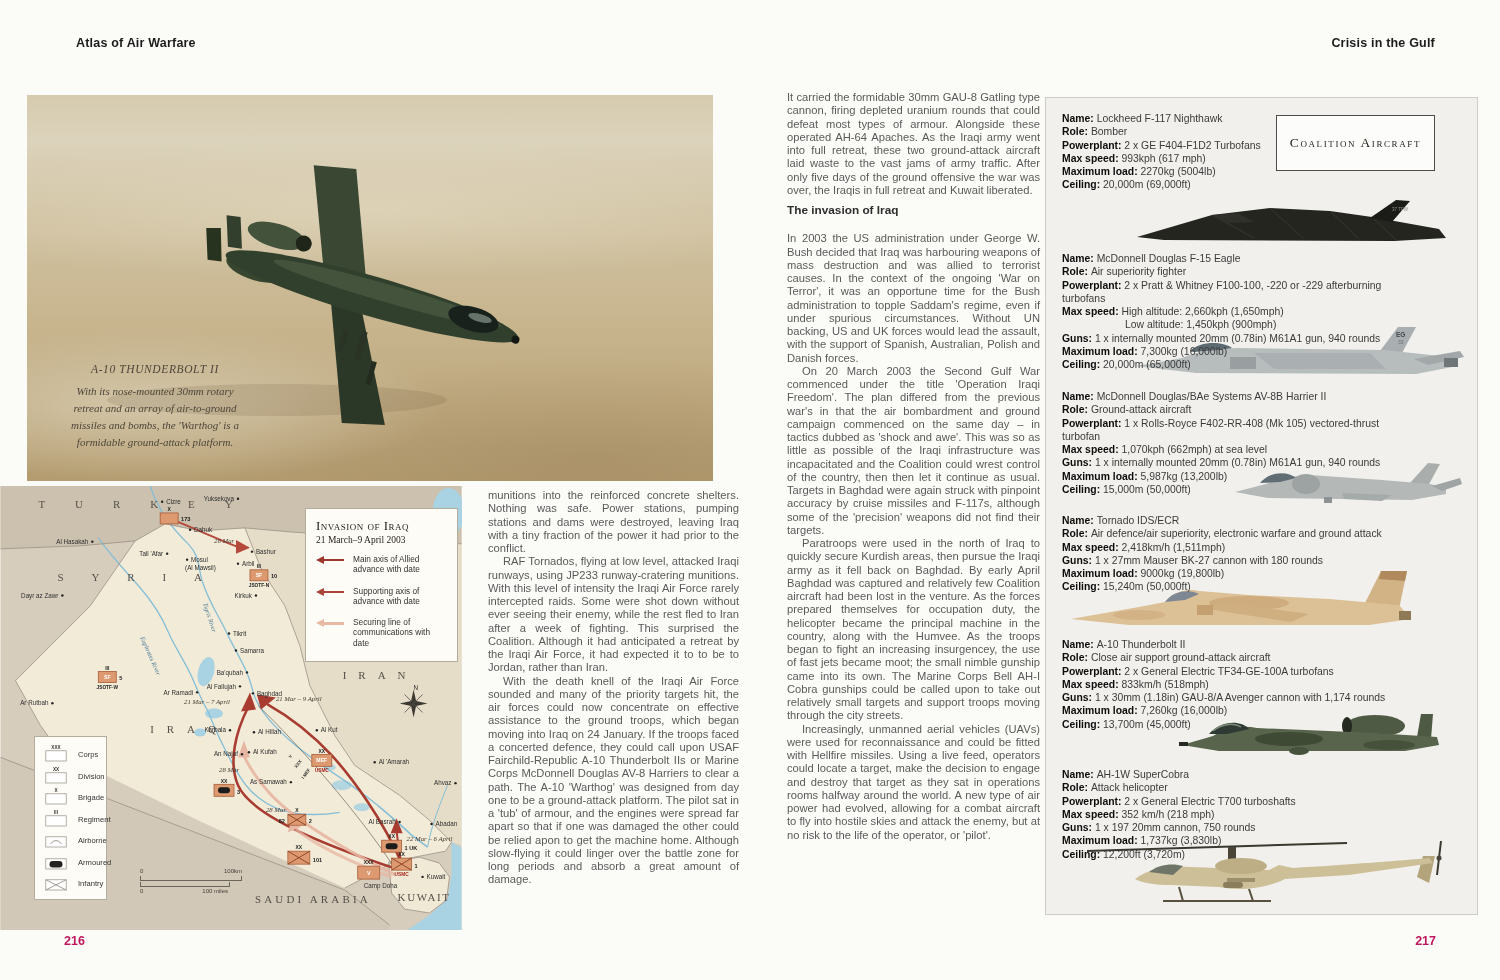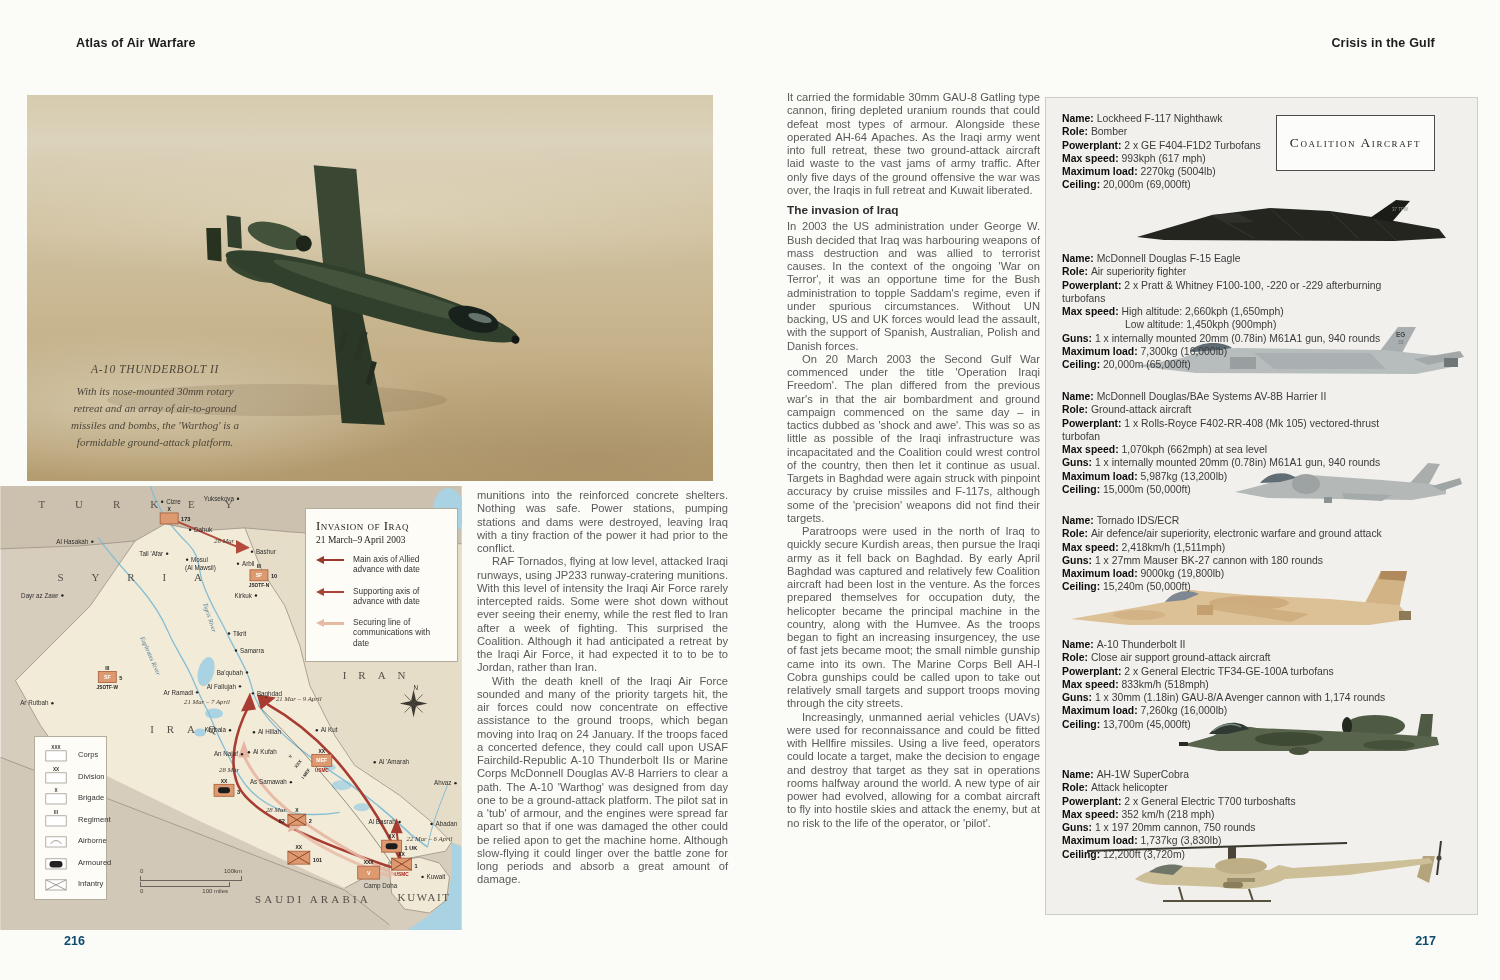--- a/index.html
+++ b/index.html
@@ -2,21 +2,21 @@
 <html><head>
 <meta charset="utf-8">
 <style>
   html,body{margin:0;padding:0}
   body{
     width:1500px;height:980px;position:relative;overflow:hidden;
     background:#fbfbf8;font-family:"Liberation Sans",sans-serif;
   }
   .hdr{position:absolute;top:36px;font-size:12.5px;font-weight:bold;color:#1c1c1c;letter-spacing:.2px}
   .hdr.left{left:76px}.hdr.right{right:65px}
-  .pagenum{position:absolute;bottom:32px;font-size:12.5px;font-weight:bold;color:#0c4a6e}
+  .pagenum{position:absolute;bottom:32px;font-size:12.5px;font-weight:bold;color:#be185d}
   .pagenum.left{left:64px}.pagenum.right{right:64px}
 
   
   .photo{
     position:absolute;left:27px;top:95px;width:686px;height:386px;overflow:hidden;
     background:
       radial-gradient(ellipse 420px 110px at 18% 80%, rgba(214,203,176,.85), rgba(0,0,0,0) 70%),
       radial-gradient(ellipse 560px 150px at 82% 95%, rgba(158,132,92,.45), rgba(0,0,0,0) 70%),
       radial-gradient(ellipse 700px 90px at 50% 30%, rgba(231,222,198,.55), rgba(0,0,0,0) 75%),
       linear-gradient(180deg,#d6cbae 0%,#dcd3bc 12%,#d0c2a2 30%,#c9b791 55%,#bfa97f 80%,#b49c70 100%);
@@ -26,23 +26,23 @@
     position:absolute;left:30px;top:266px;width:196px;text-align:center;
     font-family:"Liberation Serif",serif;font-style:italic;color:#4d463a;
     font-size:11px;line-height:17px;
   }
   .cap-title{font-size:11.5px;letter-spacing:.6px;margin-bottom:5px}
 
   
   .col{position:absolute;text-align:justify;color:#5a5a5a;font-size:11.2px;line-height:13.25px}
   .col p{margin:0}
   .col p.ind{text-indent:15px}
-  .col2{left:477px;top:489px;width:251px}
+  .col2{left:488px;top:489px;width:251px}
   .col3{left:787px;top:91px;width:253px}
-  .subhead{font-size:11.8px;font-weight:bold;color:#2d2d2d;margin:7px 0 3px;text-align:left}
+  .subhead{font-size:11.8px;font-weight:bold;color:#2d2d2d;margin:7px 0 15px;text-align:left}
 
   
   .map{position:absolute;left:0;top:486px;width:462px;height:444px}
   #map-svg{display:block}
   #map-svg text{font-family:"Liberation Sans",sans-serif}
   #map-svg .country{font-family:"Liberation Serif",serif;font-size:11px;fill:#55504a}
   #map-svg .city{font-size:6.3px;fill:#2e2e2e}
   #map-svg .date{font-family:"Liberation Serif",serif;font-style:italic;font-size:6.8px;fill:#453b31}
   #map-svg .river{font-family:"Liberation Serif",serif;font-style:italic;font-size:6.4px;fill:#527f98}
   #map-svg .bnd{font-size:4.4px;fill:#333;font-weight:bold}

